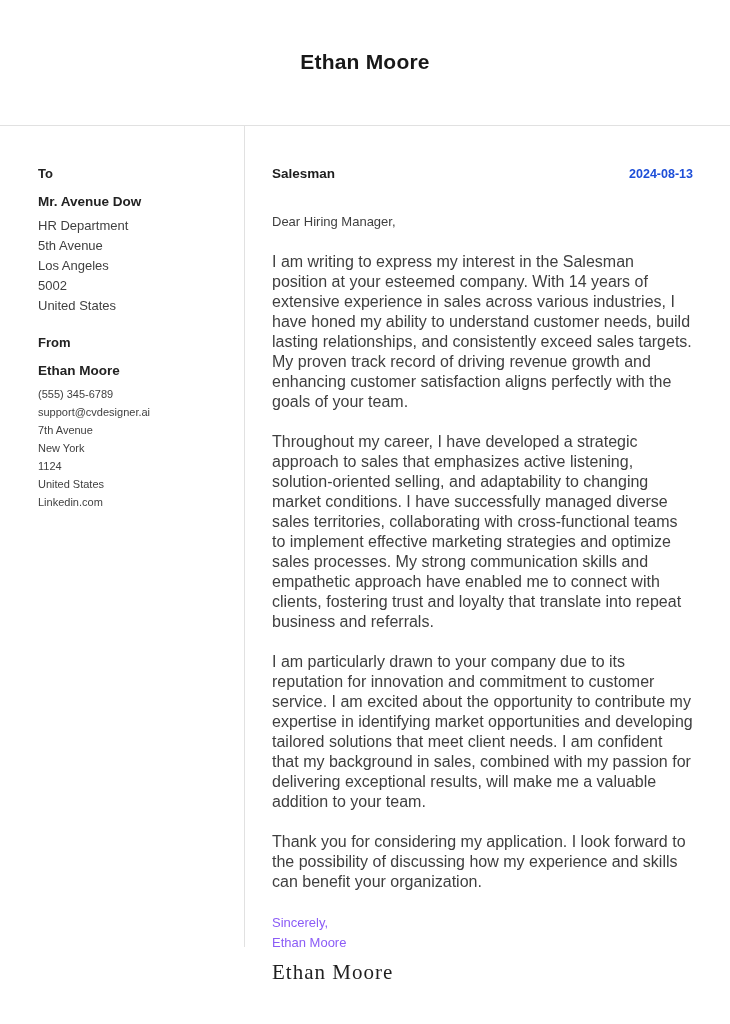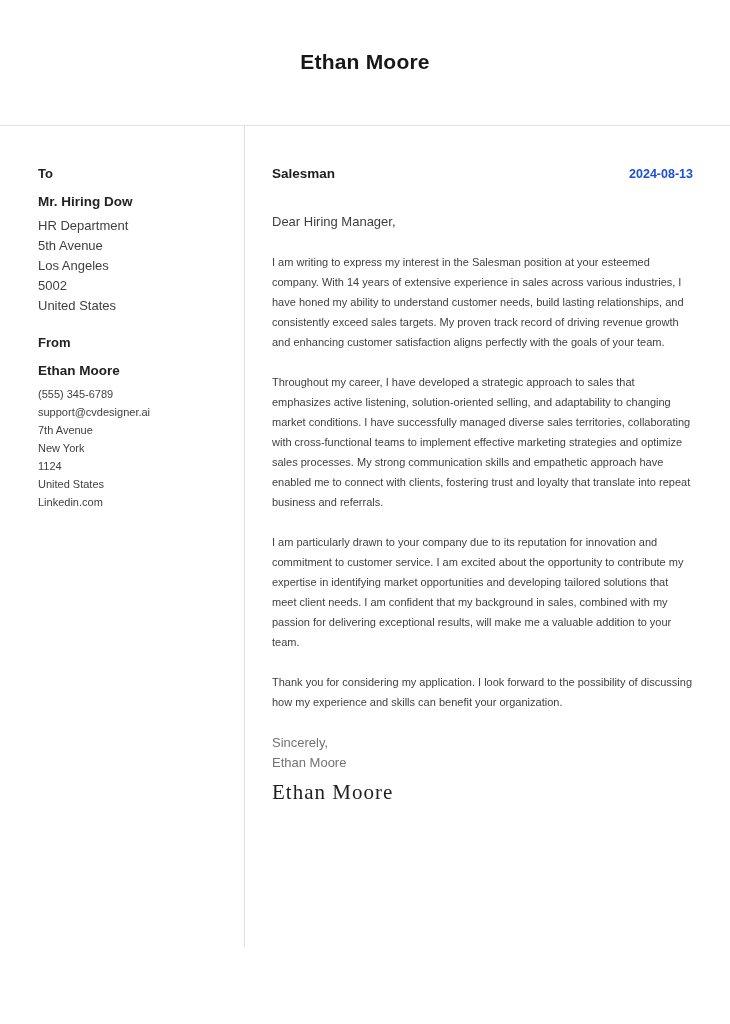--- a/index.html
+++ b/index.html
@@ -86,29 +86,29 @@
     color: #1d4ed8;
   }
   .salutation {
     margin-top: 31px;
     font-size: 13px;
     line-height: 20px;
     color: #3f3f3f;
   }
   .para {
     margin-top: 20px;
-    font-size: 11px;
+    font-size: 16px;
     line-height: 20px;
     color: #3f3f3f;
   }
   .closing { margin-top: 21px; }
   .closing .line {
     font-size: 13px;
     line-height: 20px;
-    color: #737373;
+    color: #8b5cf6;
   }
   .signature {
     margin-top: 7px;
     font-size: 21px;
     color: #1f1f1f;
     font-family: cursive;
     letter-spacing: 1px;
   }
 </style>
 </head>
@@ -119,21 +119,21 @@
   <div class="doc-header">
     <div class="name">Ethan Moore</div>
   </div>
 
   <div class="content">
 
     <div class="sidebar">
 
       <div class="to-block">
         <div class="section-label">To</div>
-        <div class="contact-name">Mr. Hiring Dow</div>
+        <div class="contact-name">Mr. Avenue Dow</div>
         <div class="to-lines">
           <div class="line">HR Department</div>
           <div class="line">5th Avenue</div>
           <div class="line">Los Angeles</div>
           <div class="line">5002</div>
           <div class="line">United States</div>
         </div>
       </div>
 
       <div class="from-block">

